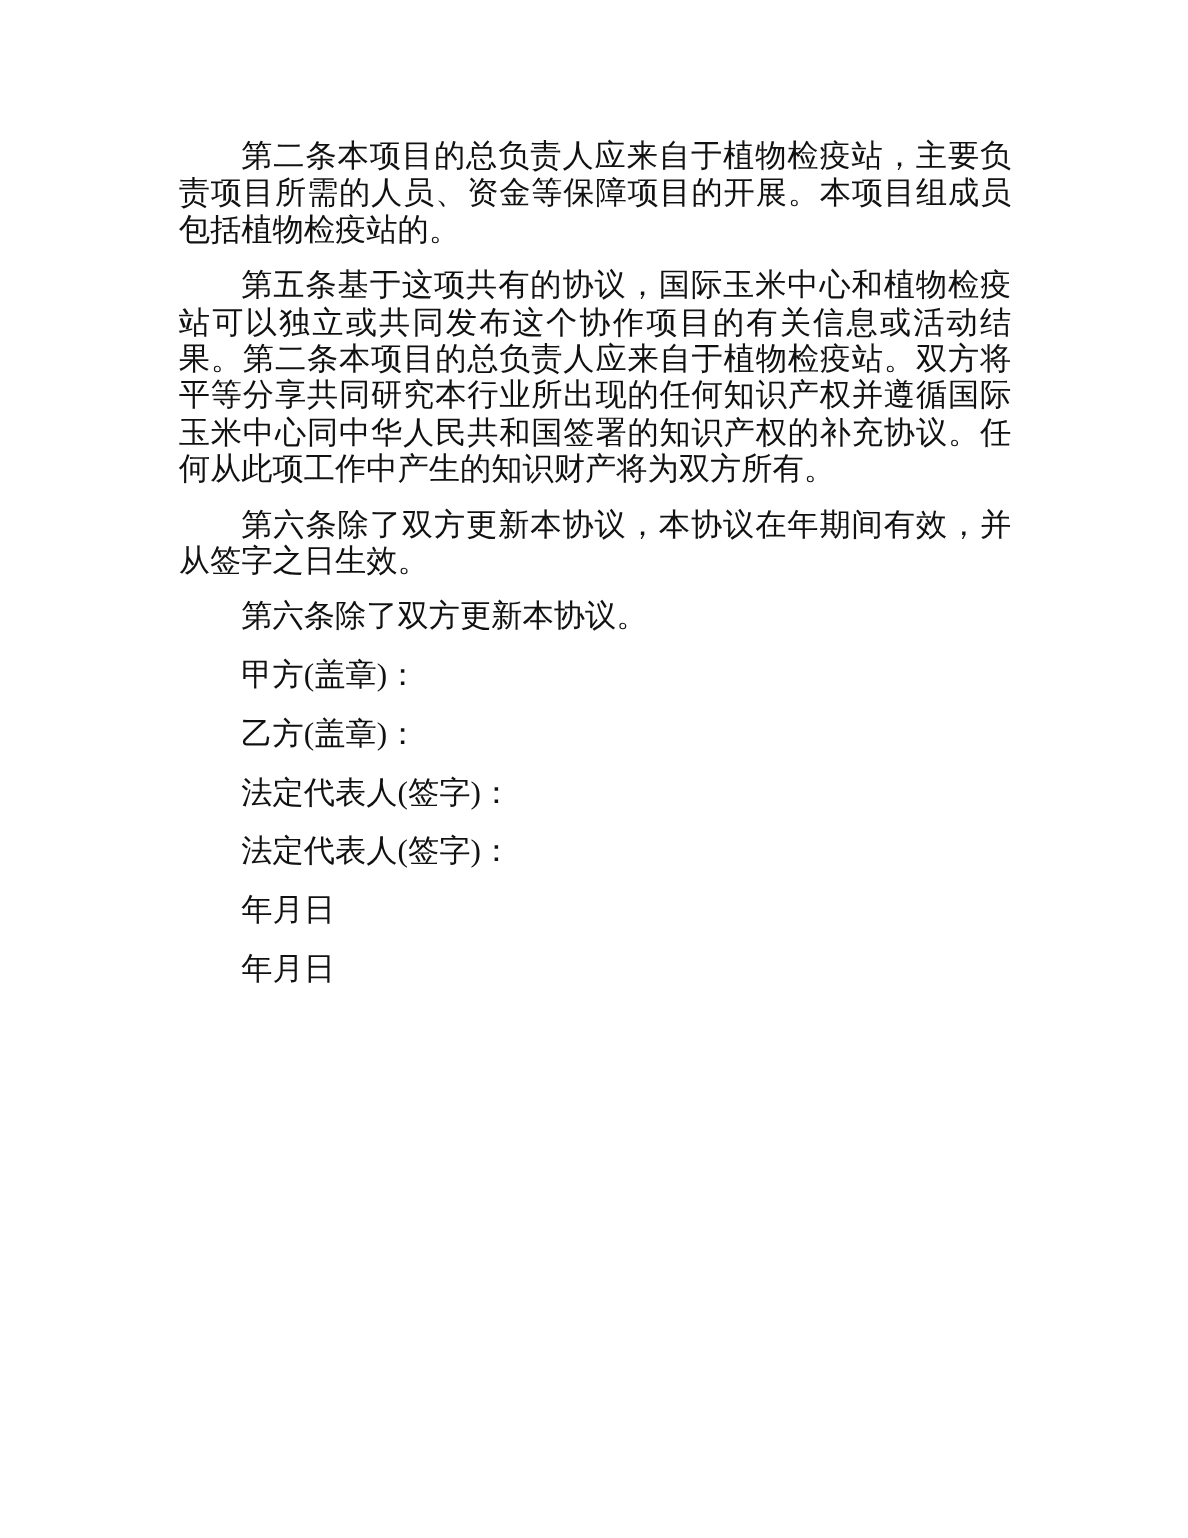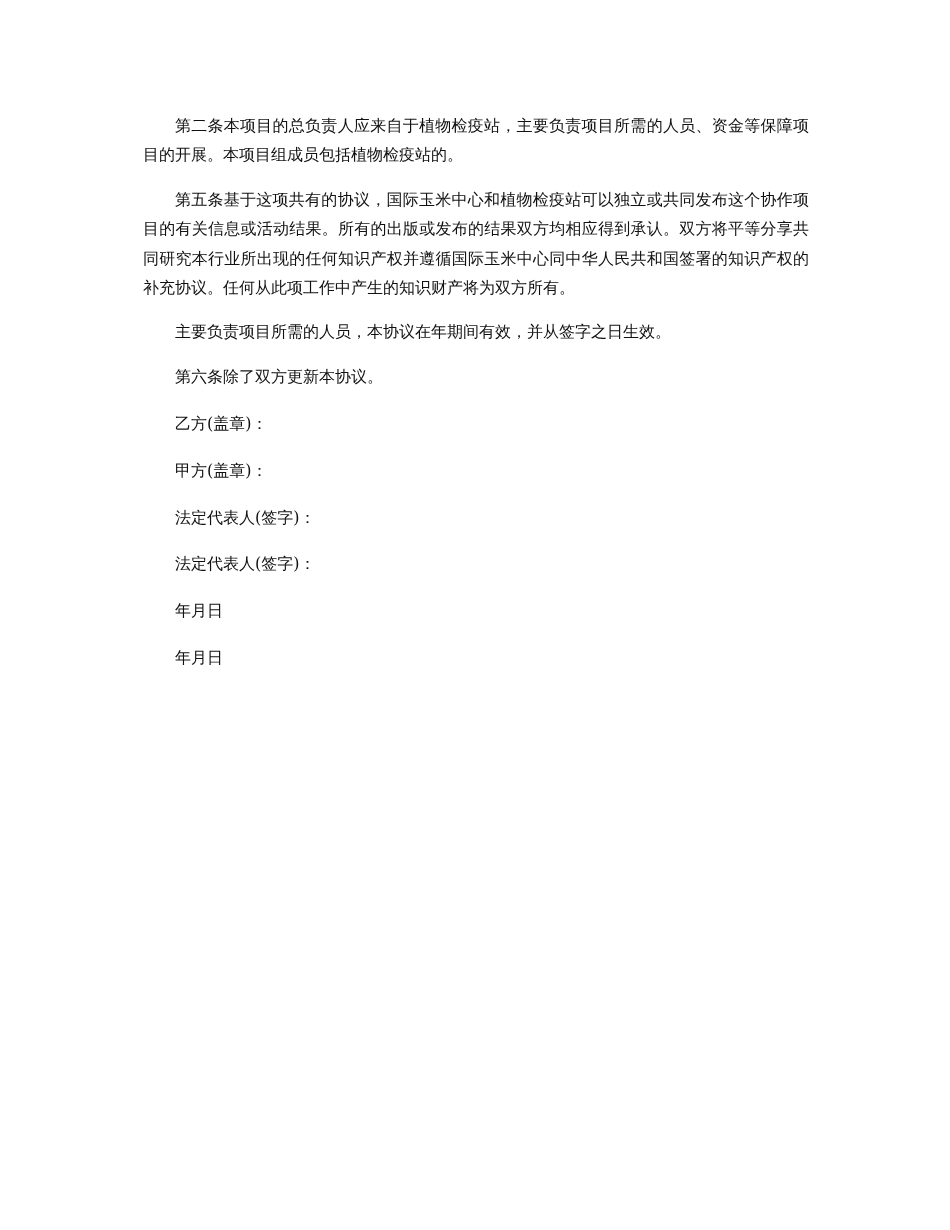--- a/index.html
+++ b/index.html
@@ -16,42 +16,43 @@
       color: #111111;
     }
     .page {
       position: absolute;
       left: 143px;
       top: 111px;
       width: 666px;
     }
     .para {
       margin: 0 0 15px 0;
-      font-size: 16px;
+      font-size: 25px;
       line-height: 29.4px;
       text-indent: 2em;
       letter-spacing: 0;
       text-align: justify;
       text-justify: inter-character;
       word-break: break-all;
+      font-family: Liberation Serif, serif;
     }
     .para.single {
       margin-bottom: 17.5px;
     }
   </style>
 </head>
 <body>
 
 <div class="page">
   <p class="para">第二条本项目的总负责人应来自于植物检疫站，主要负责项目所需的人员、资金等保障项目的开展。本项目组成员包括植物检疫站的。</p>
-  <p class="para">第五条基于这项共有的协议，国际玉米中心和植物检疫站可以独立或共同发布这个协作项目的有关信息或活动结果。所有的出版或发布的结果双方均相应得到承认。双方将平等分享共同研究本行业所出现的任何知识产权并遵循国际玉米中心同中华人民共和国签署的知识产权的补充协议。任何从此项工作中产生的知识财产将为双方所有。</p>
-  <p class="para">主要负责项目所需的人员，本协议在年期间有效，并从签字之日生效。</p>
+  <p class="para">第五条基于这项共有的协议，国际玉米中心和植物检疫站可以独立或共同发布这个协作项目的有关信息或活动结果。第二条本项目的总负责人应来自于植物检疫站。双方将平等分享共同研究本行业所出现的任何知识产权并遵循国际玉米中心同中华人民共和国签署的知识产权的补充协议。任何从此项工作中产生的知识财产将为双方所有。</p>
+  <p class="para">第六条除了双方更新本协议，本协议在年期间有效，并从签字之日生效。</p>
   <p class="para single">第六条除了双方更新本协议。</p>
 
   <div>
+    <p class="para single">甲方(盖章)：</p>
     <p class="para single">乙方(盖章)：</p>
-    <p class="para single">甲方(盖章)：</p>
     <p class="para single">法定代表人(签字)：</p>
     <p class="para single">法定代表人(签字)：</p>
     <p class="para single">年月日</p>
     <p class="para single">年月日</p>
   </div>
 </div>
 
 </body></html>

